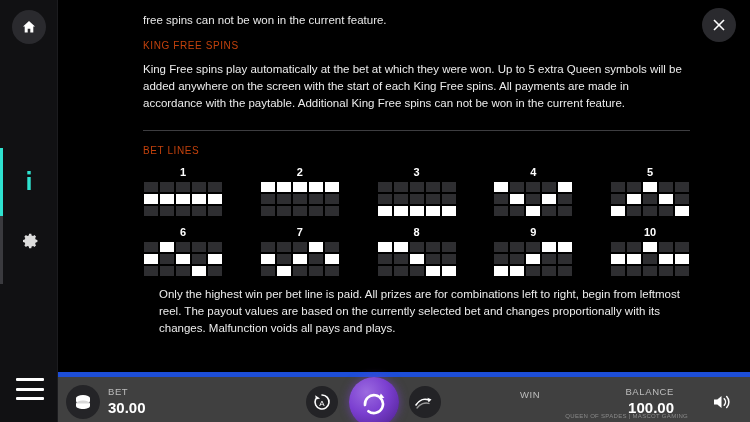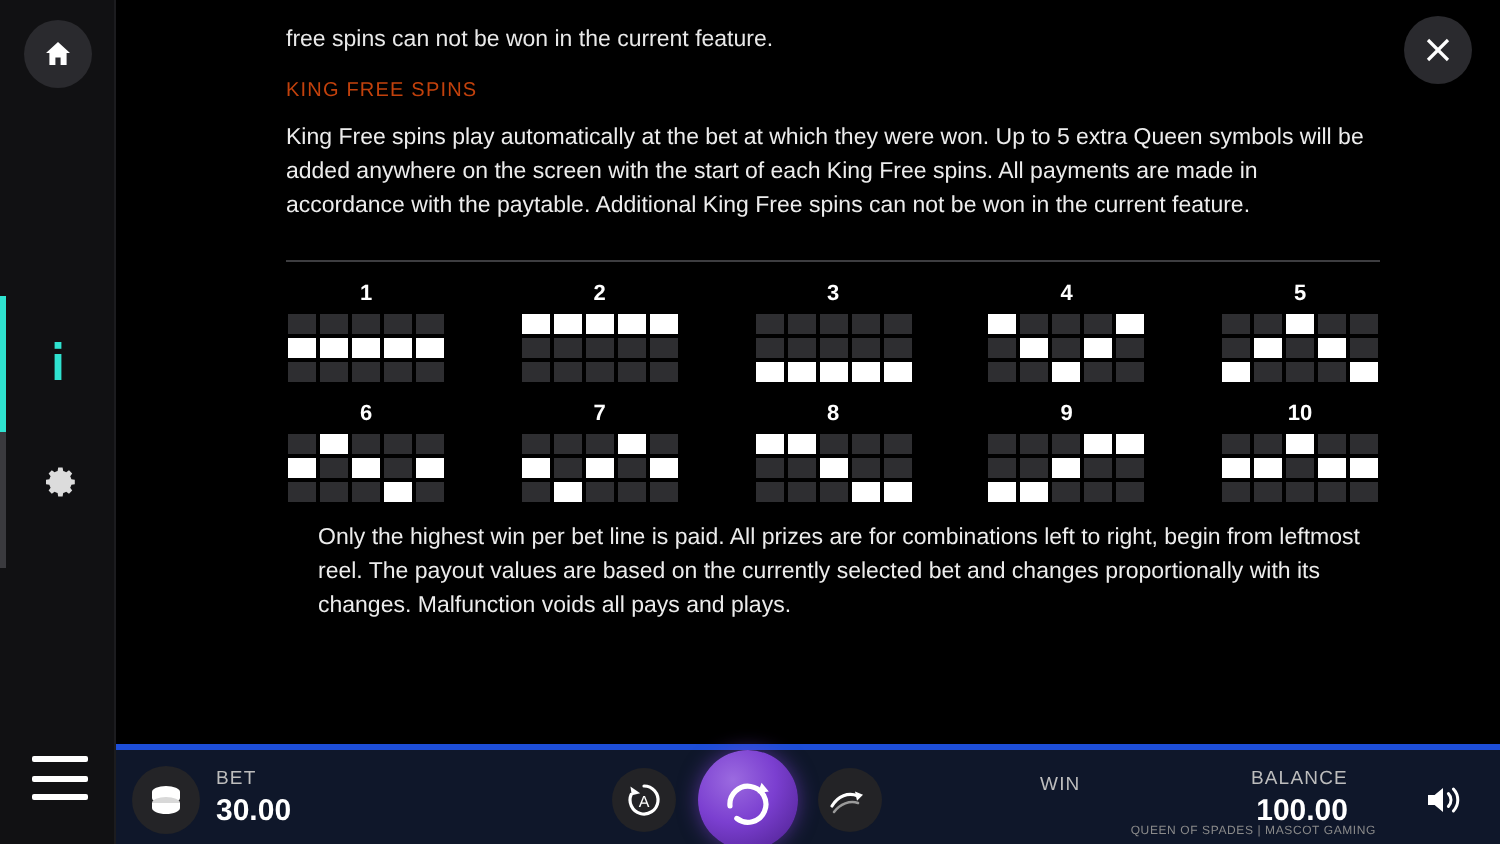--- a/index.html
+++ b/index.html
@@ -158,22 +158,22 @@
     line-height: 17px;
     color: #ececec;
     margin: 8px 0 0 16px;
   }
 
   
   #bottom-bar {
     position: absolute;
     left: 0; bottom: 0;
     width: 750px; height: 50px;
-    background: #0f172a;
-    border-top: 3px solid #1d4ed8;
+    background: #404040;
+    border-top: 5px solid #1d4ed8;
     z-index: 4;
   }
   #coin-icon {
     position: absolute;
     left: 66px; top: 8px;
     width: 34px; height: 34px;
     border-radius: 50%;
     background: #242427;
     display: flex; align-items: center; justify-content: center;
   }
@@ -285,20 +285,21 @@
 
 <div id="content">
 
   <p class="top-cut">free spins can not be won in the current feature.</p>
 
   <h2 class="section-title">KING FREE SPINS</h2>
   <p class="body-text">King Free spins play automatically at the bet at which they were won. Up to 5 extra Queen symbols will be added anywhere on the screen with the start of each King Free spins. All payments are made in accordance with the paytable. Additional King Free spins can not be won in the current feature.</p>
 
   <hr class="divider">
 
+  <h2 class="section-title">BET LINES</h2>
 
   <div id="betlines-wrap">
     <div class="betline-row" id="betline-row-1">
         <div class="betline">
           <div class="betline-num">1</div>
           <div class="grid">
             <div class="cell"></div>
             <div class="cell"></div>
             <div class="cell"></div>
             <div class="cell"></div>

